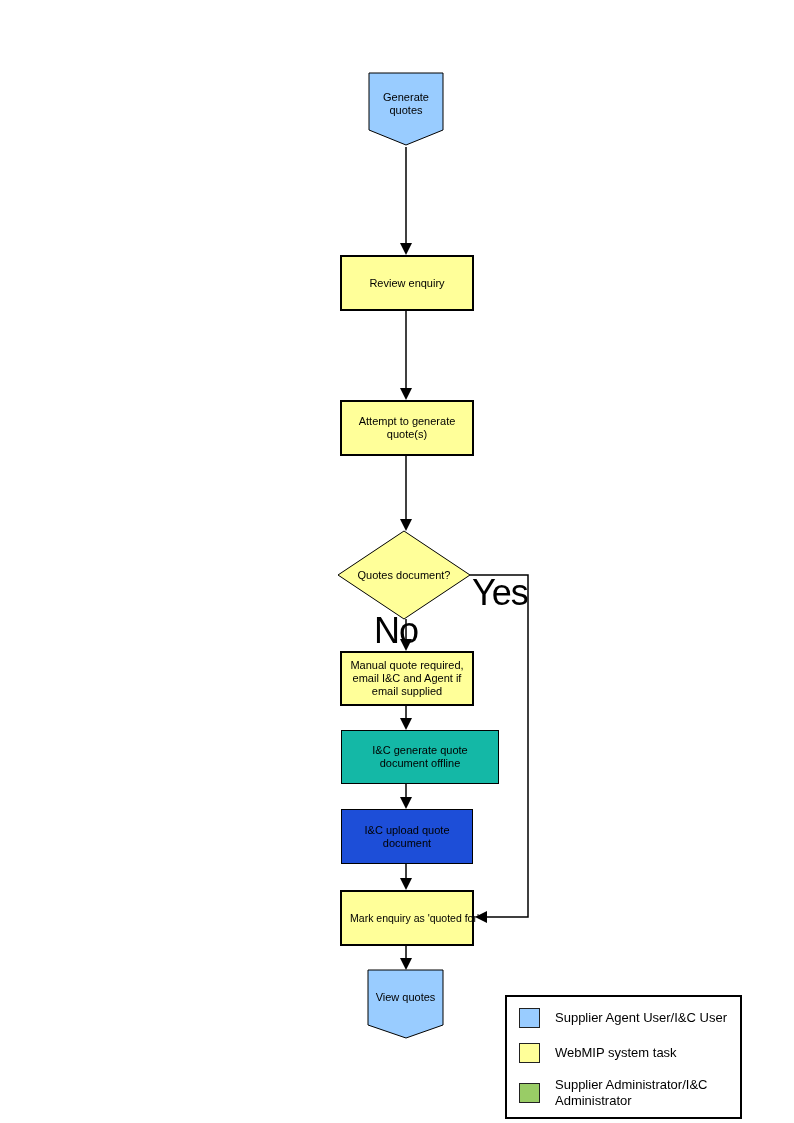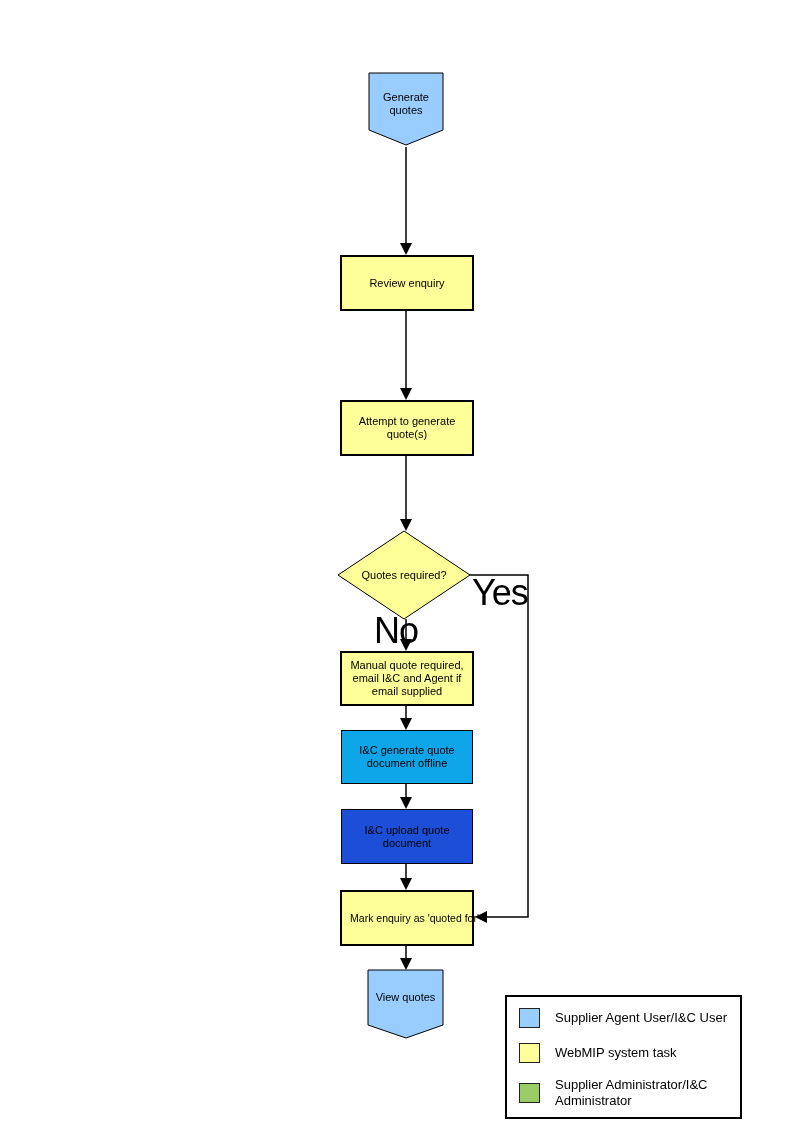--- a/index.html
+++ b/index.html
@@ -113,28 +113,28 @@
     <polyline points="470,575 528,575 528,917 487,917" fill="none" stroke="#000000" stroke-width="1.5"></polyline>
     <polygon points="475,917 487,911 487,923" fill="#000000"></polygon>
   </svg>
 
   <div class="shape-label" style="left:369px; top:78px; width:74px; height:52px;">Generate quotes</div>
 
   <div class="node rect-node" style="left: 340px; top: 255px; width: 134px; height: 56px; background-color: rgb(255, 255, 153);">Review enquiry</div>
 
   <div class="node rect-node" style="left: 340px; top: 400px; width: 134px; height: 56px; padding: 0px 10px; background-color: rgb(255, 255, 153);">Attempt to generate quote(s)</div>
 
-  <div class="shape-label" style="left:344px; top:554px; width:120px; height:42px;">Quotes required?</div>
+  <div class="shape-label" style="left:344px; top:554px; width:120px; height:42px;">Quotes document?</div>
 
   <div class="branch-label" style="left:472px; top:579px;">Yes</div>
   <div class="branch-label" style="left:374px; top:617px;">No</div>
 
   <div class="node rect-node" style="left: 340px; top: 651px; width: 134px; height: 55px; padding: 12px 3px; background-color: rgb(255, 255, 153);">Manual quote required, email I&amp;C and Agent if email supplied</div>
 
-  <div class="node rect-node thin" style="left: 341px; top: 730px; width: 132px; height: 54px; padding: 0px 14px; background-color: #0ea5e9;">I&amp;C generate quote document offline</div>
+  <div class="node rect-node thin" style="left: 341px; top: 730px; width: 158px; height: 54px; padding: 0px 14px; background-color: #14b8a6;">I&amp;C generate quote document offline</div>
 
   <div class="node rect-node thin" style="left: 341px; top: 809px; width: 132px; height: 55px; padding: 0px 20px; background-color: #1d4ed8;">I&amp;C upload quote document</div>
 
   <div class="node rect-node nowrap" style="left: 340px; top: 890px; width: 134px; height: 56px; font-size: 10.5px; background-color: rgb(255, 255, 153);">Mark enquiry as 'quoted for'</div>
 
   <div class="shape-label" style="left:368px; top:975px; width:75px; height:45px;">View quotes</div>
 
   <div class="legend">
     <div class="legend-row" style="top:11px;">
       <div class="legend-swatch" style="background-color: rgb(153, 204, 255);"></div>

